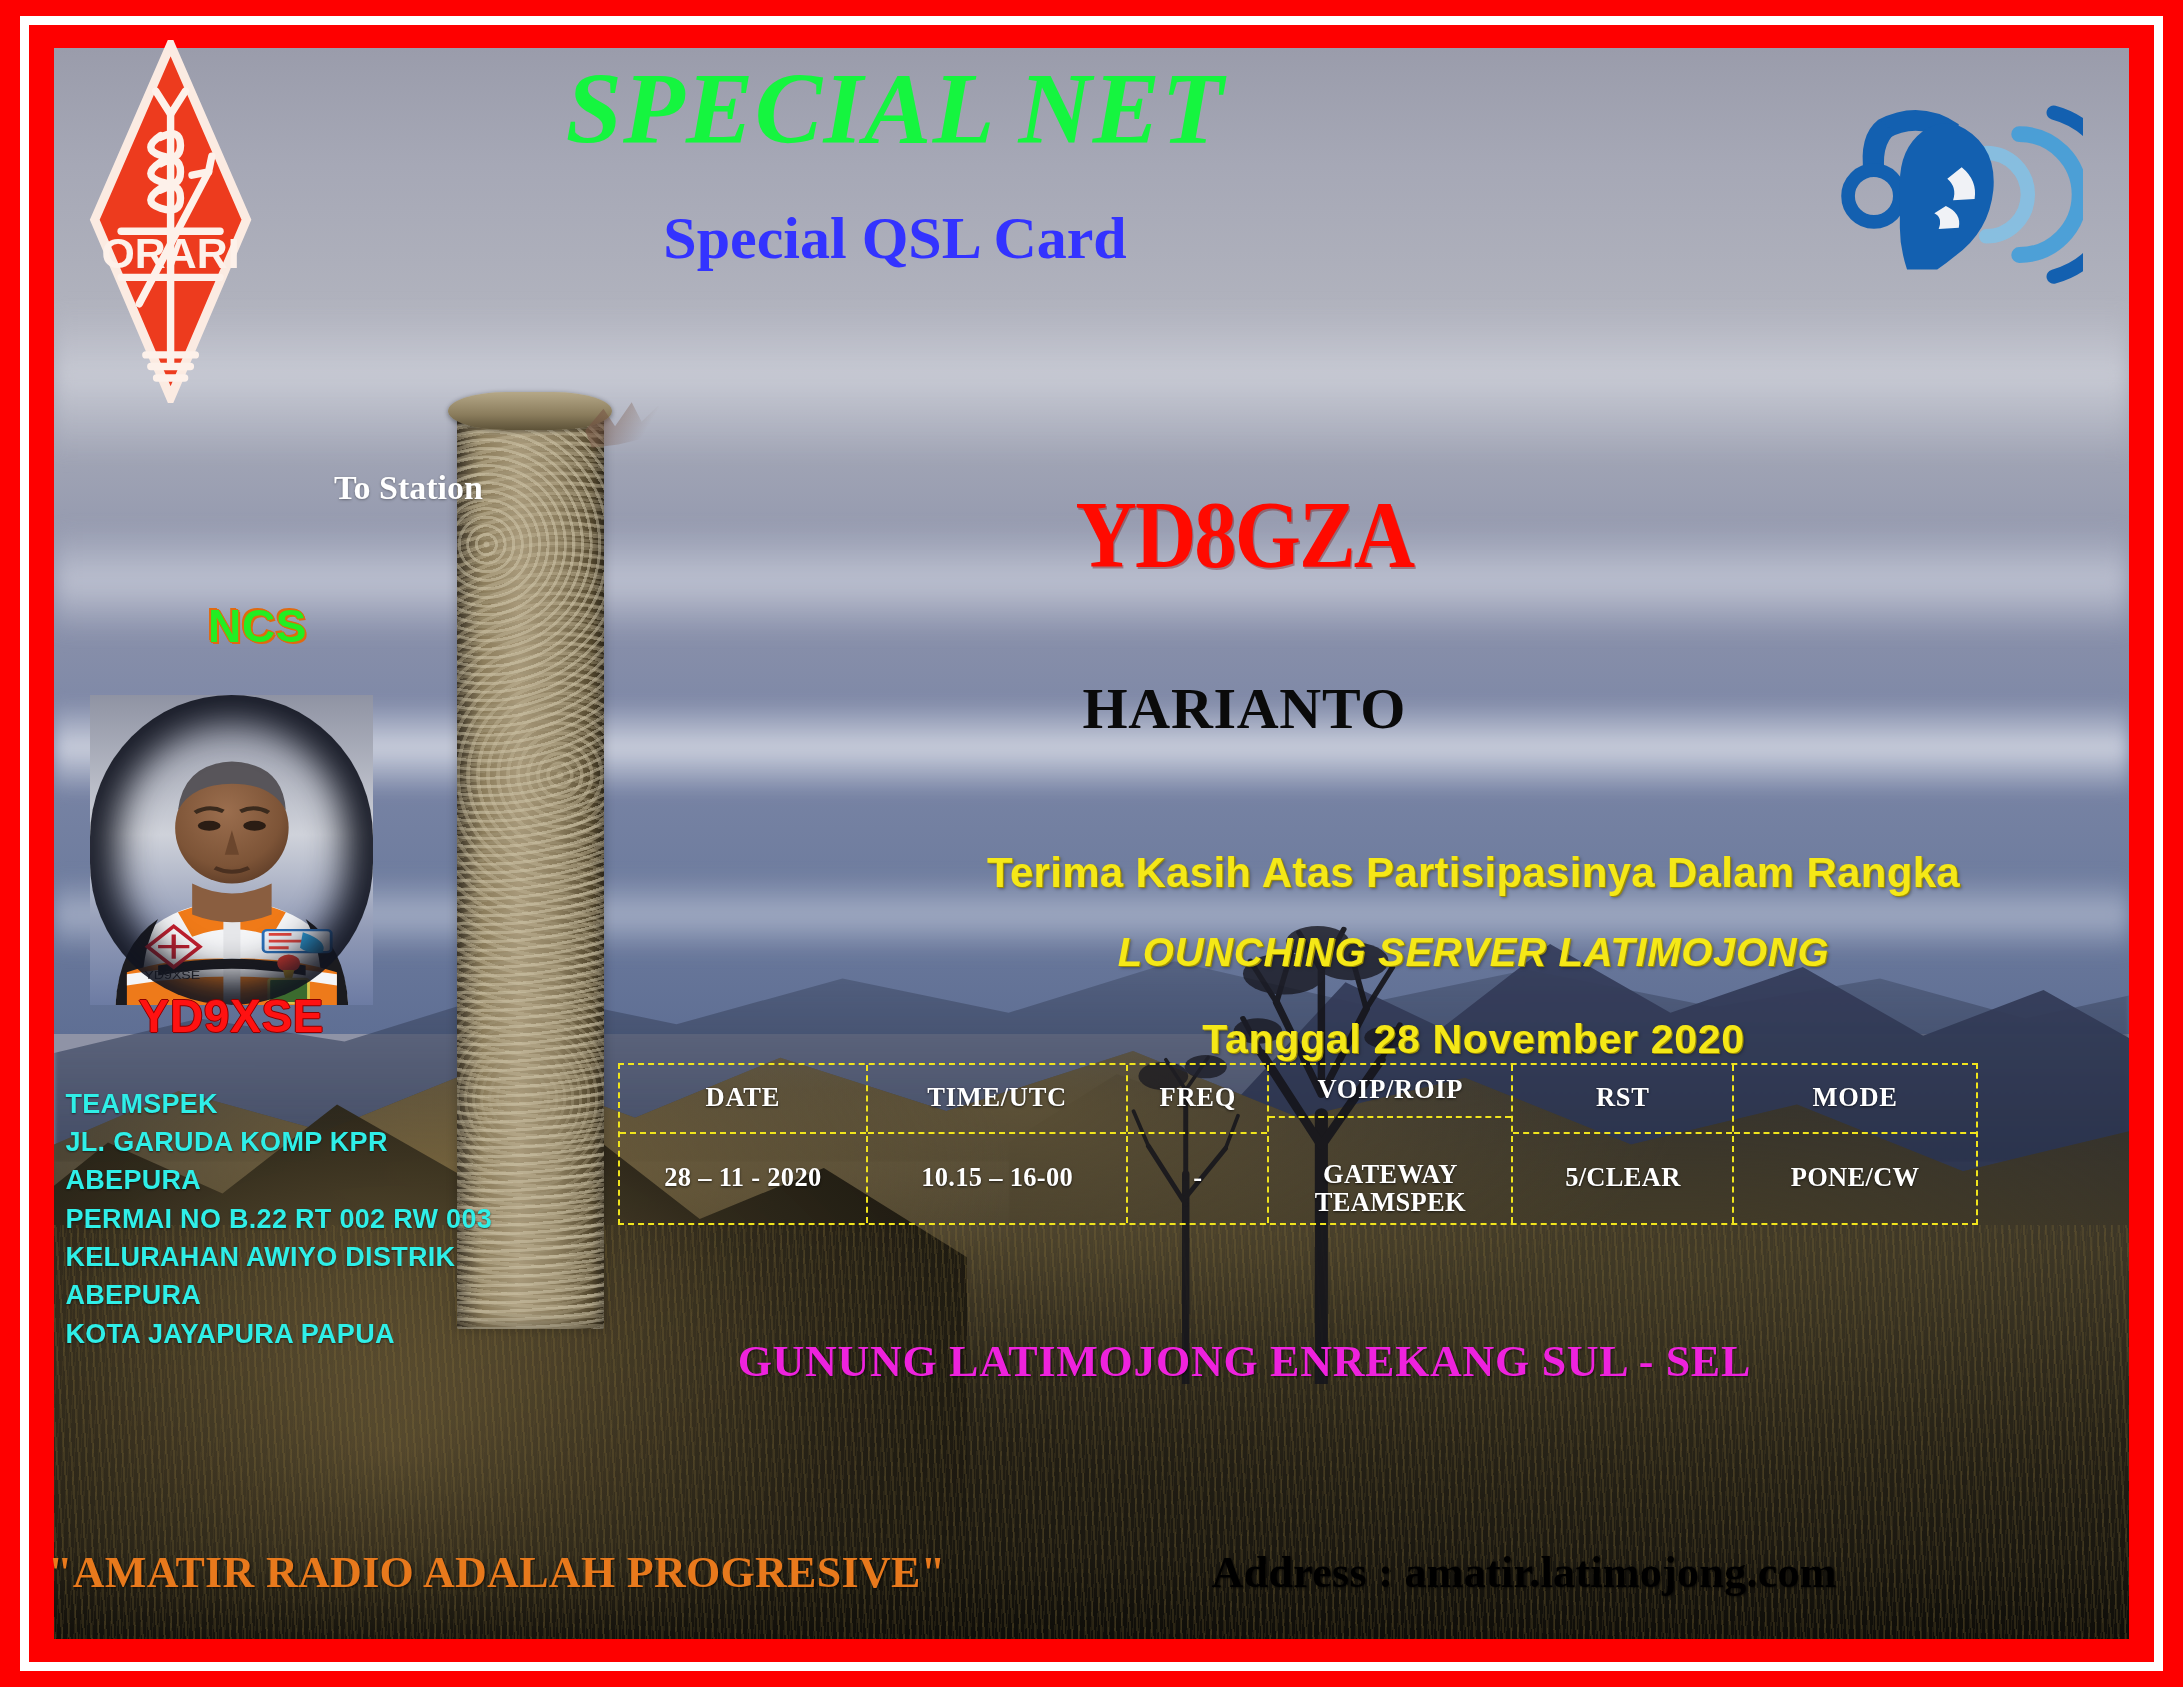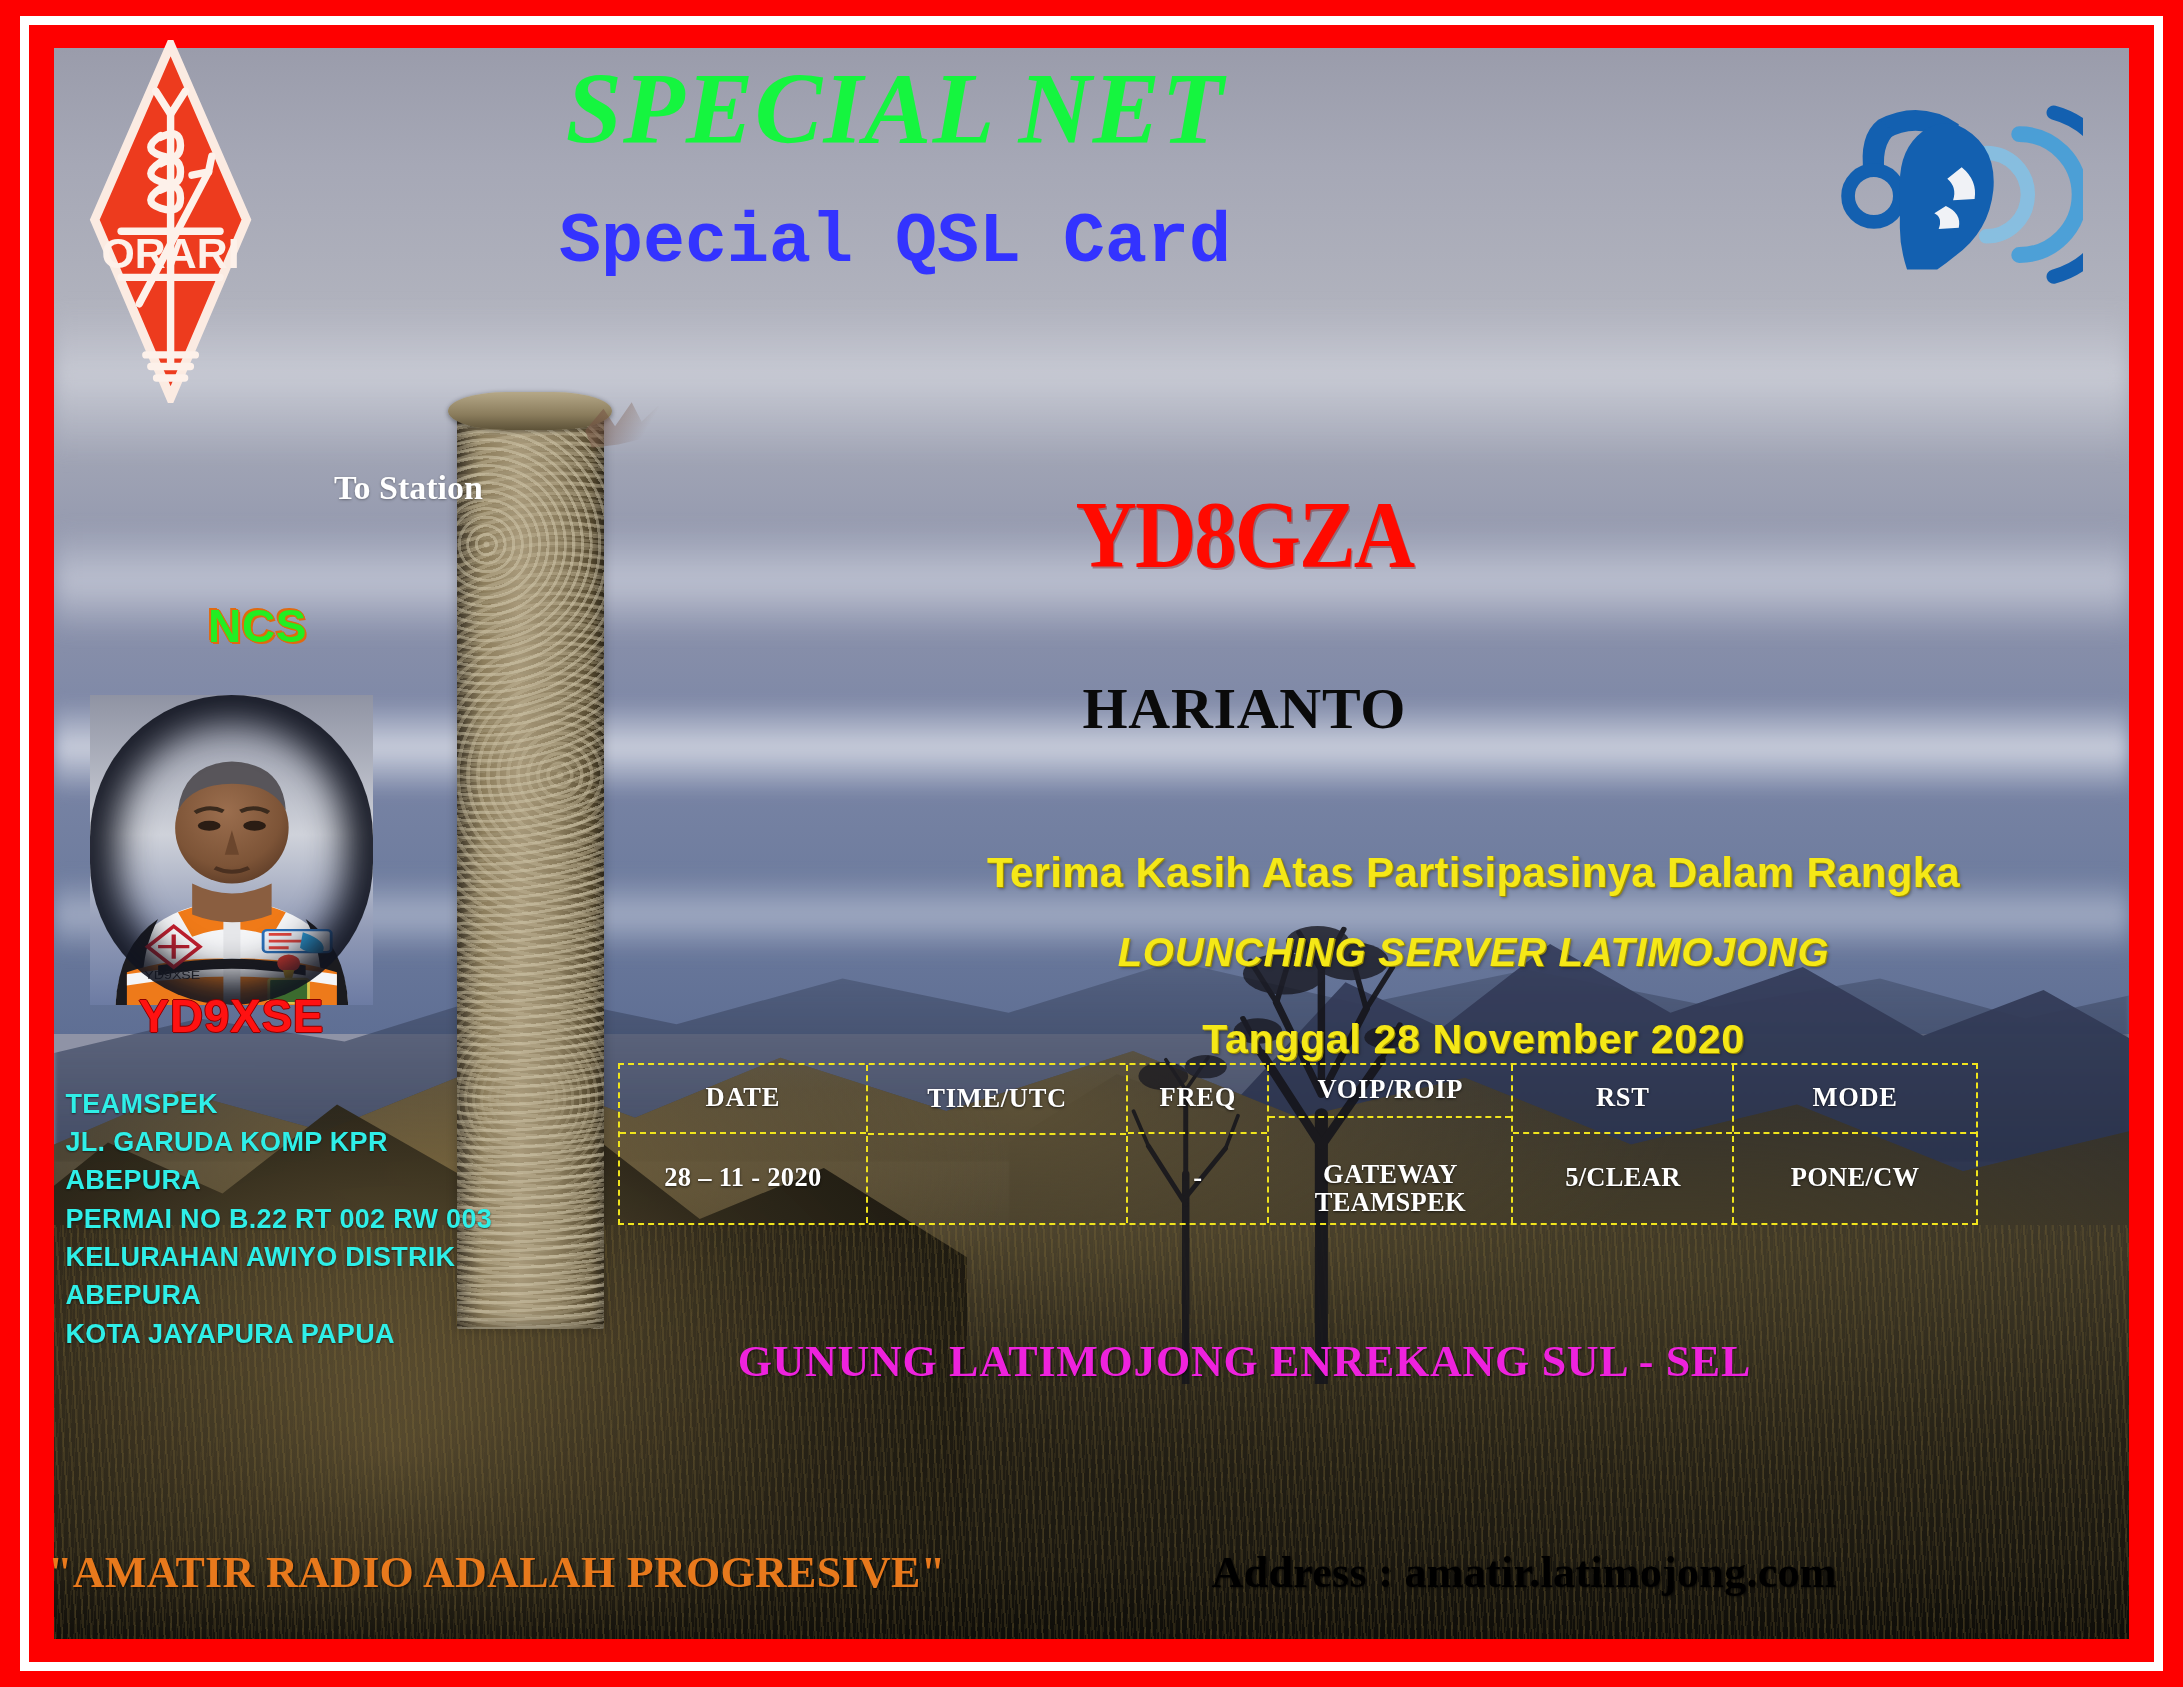--- a/index.html
+++ b/index.html
@@ -86,22 +86,22 @@
 
   .title-net{
     position:absolute;left:9.5%;top:3.5%;width:63%;
     font-family:"Liberation Serif",serif;
     font-size:101px;font-weight:bold;font-style:italic;
     color:#15F53F;text-align:center;letter-spacing:1.3px;
     line-height:1;white-space:nowrap;
   }
   .title-qsl{
     position:absolute;left:9.5%;top:12.3%;width:63%;
-    font-family:Liberation Mono, monospace;
-    font-size:70px;font-weight:bold;
+    font-family:Liberation Serif, serif;
+    font-size:60px;font-weight:bold;
     color:#3333FF;text-align:center;
     line-height:1;white-space:nowrap;
   }
   .to-station{
     position:absolute;left:15.3%;top:27.8%;
     font-family:"Liberation Serif",serif;
     font-size:34px;font-weight:bold;color:#ffffff;
     text-shadow:0 1.3px 2.6px rgba(0,0,0,.35);
   }
 
@@ -376,20 +376,21 @@
     <div class="yel yel2">LOUNCHING SERVER LATIMOJONG</div>
     <div class="yel yel3">Tanggal  28  November  2020</div>
 
     <div class="qtable">
       <div class="qcol c0">
         <div class="qhead">DATE</div>
         <div class="qcell">28 – 11 - 2020</div>
       </div>
       <div class="qcol c1">
         <div class="qhead">TIME/UTC</div>
+        <div class="qcell">10.15 – 16-00</div>
       </div>
       <div class="qcol c2">
         <div class="qhead">FREQ</div>
         <div class="qcell">-</div>
       </div>
       <div class="qcol c3">
         <div class="qhead">VOIP/ROIP</div>
         <div class="qcell">GATEWAY TEAMSPEK</div>
       </div>
       <div class="qcol c4">

